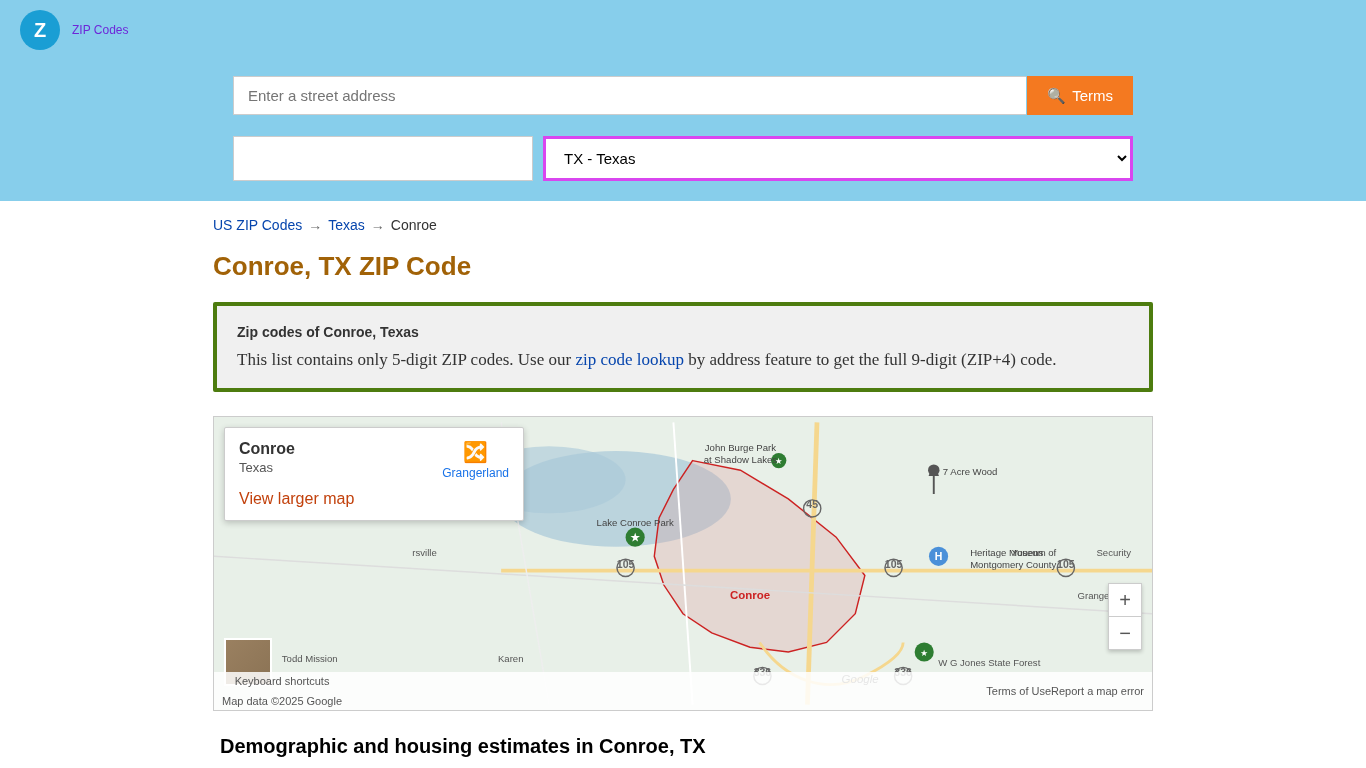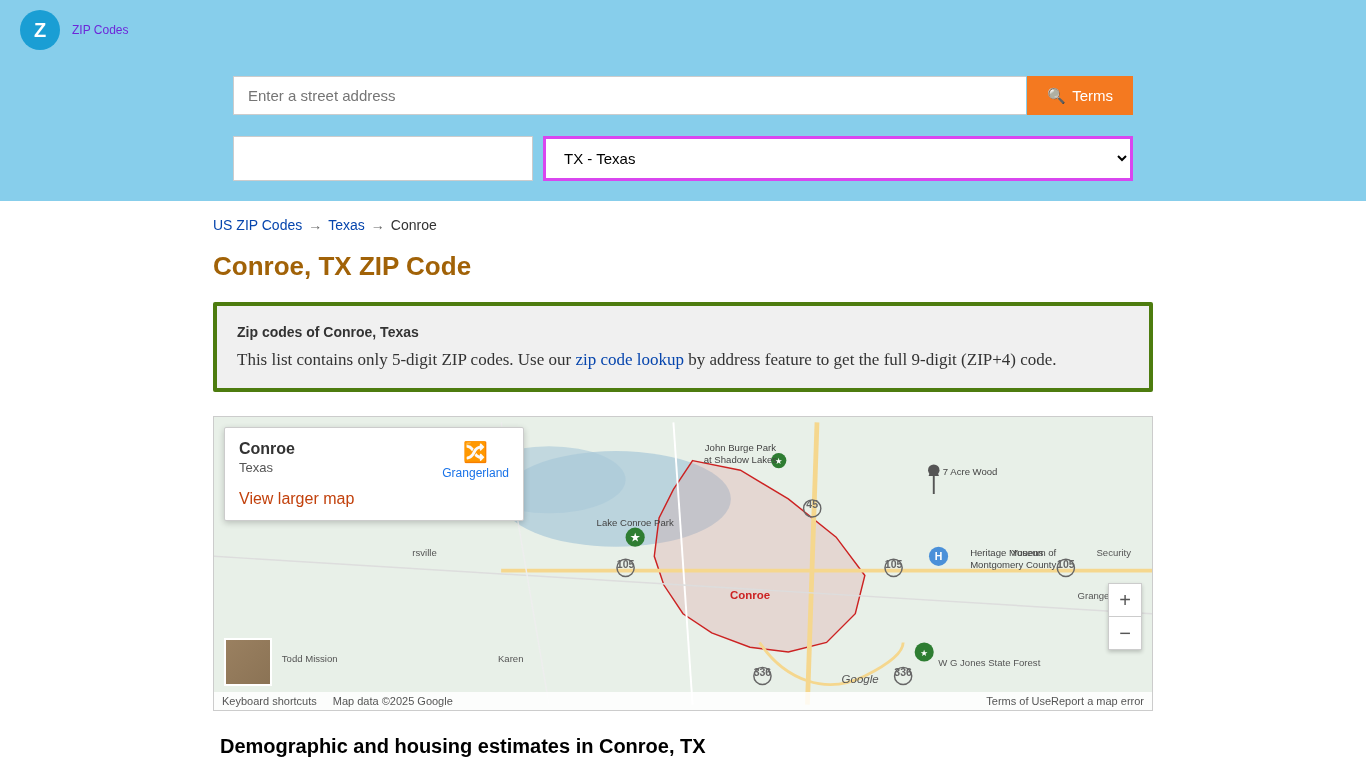--- a/index.html
+++ b/index.html
@@ -239,21 +239,22 @@
       display: flex;
       justify-content: space-between;
       align-items: center;
       padding: 3px 8px;
       font-size: 11px;
       color: #555;
     }
     .map-footer-left {
       display: flex;
       align-items: center;
-      gap: 16px;
+      gap: 8px;
+      flex-direction: column;
     }
     .map-footer-right {
       display: flex;
     }
     .map-footer a {
       color: #555;
       text-decoration: none;
     }
 
     

